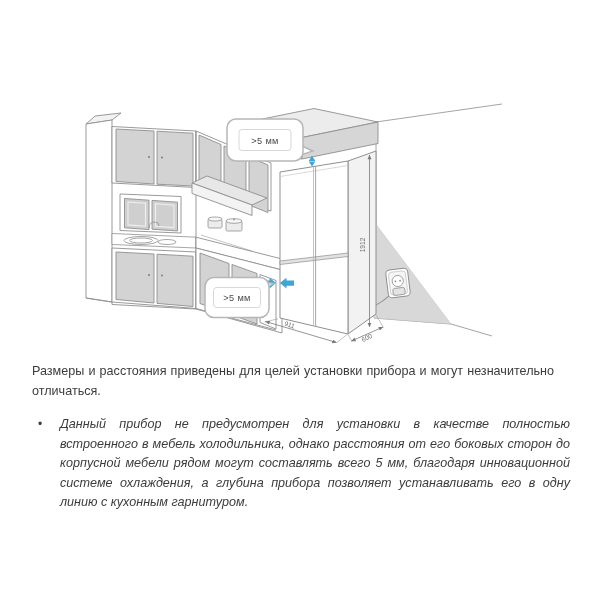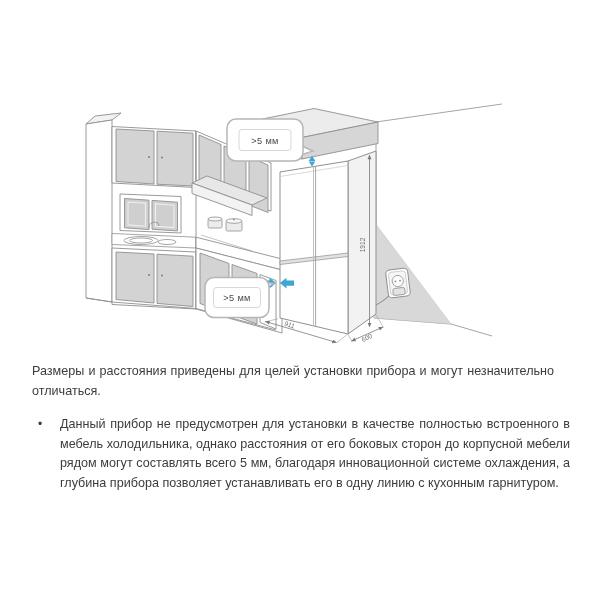--- a/index.html
+++ b/index.html
@@ -4,21 +4,21 @@
 <style>
   html,body{margin:0;padding:0;background:#ffffff;}
   body{width:600px;height:600px;overflow:hidden;font-family:"Liberation Sans",sans-serif;}
   .page{width:600px;height:600px;background:#fff;position:relative;}
   .diagram-wrap{width:600px;height:356px;position:relative;}
   svg text{font-family:"Liberation Sans",sans-serif;}
   .textblock{padding:6px 30px 0 32px;color:#3c3c3c;font-size:12.6px;line-height:19.5px;}
   .textblock p{margin:0 16px 14px 0;text-align:justify;}
   .bullet-item{display:flex;align-items:flex-start;}
   .bullet-marker{width:28px;flex:0 0 28px;font-size:12px;line-height:19.5px;text-align:left;padding-left:6px;box-sizing:border-box;}
-  .bullet-text{flex:1;text-align:justify;}
+  .bullet-text{flex:1;text-align:justify;font-style:italic;}
   .dimtext{fill:#6e6e6e;font-size:6.6px;}
   .callout-text{fill:#4a4a4a;font-size:9.2px;letter-spacing:0.4px;}
 </style>
 </head>
 <body>
 
 <div class="page">
 
   <div class="diagram-wrap">
     <svg width="600" height="356" viewBox="0 0 600 356">

